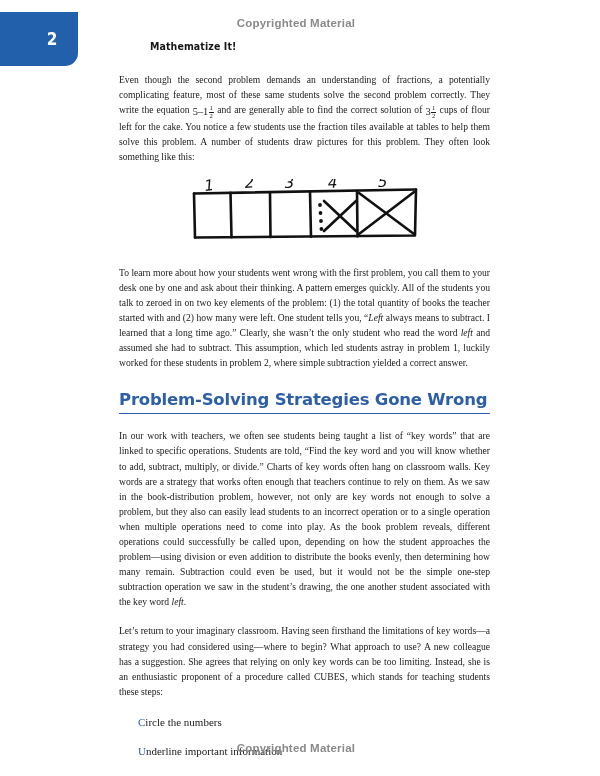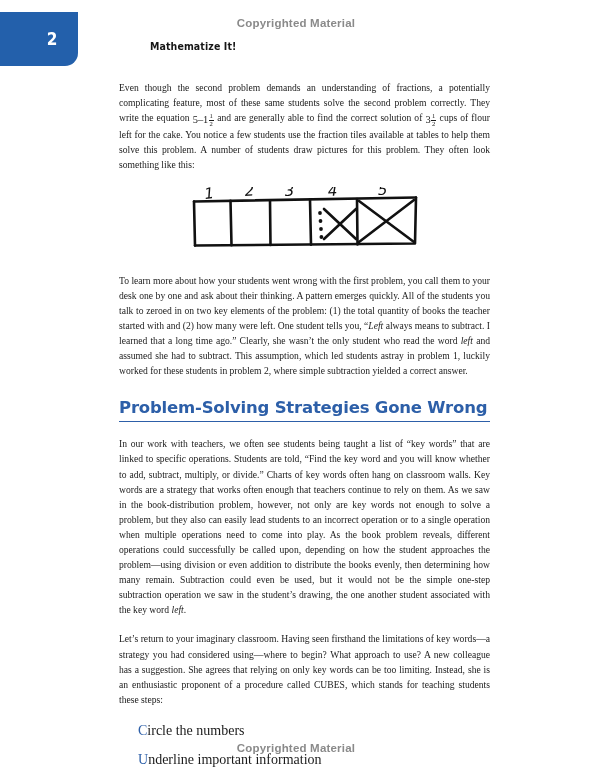--- a/index.html
+++ b/index.html
@@ -68,21 +68,21 @@
   }
 
   
   #content {
     position: absolute;
     left: 119px;
     top: 68px;
     width: 371px;
   }
   p.body-par {
-    margin: 12px 0 14px 0;
+    margin: 4px 0 14px 0;
     font-size: 9.6px;
     line-height: 15.1px;
     text-align: justify;
     color: #1a1a1a;
     hyphens: auto;
   }
   p.body-par em { font-style: italic; }
 
   
   .mixnum {
@@ -128,21 +128,21 @@
     width: 100%;
   }
 
   
   #cubes-list {
     margin: 16px 0 0 0;
     padding: 0;
     list-style: none;
   }
   #cubes-list li {
-    font-size: 14px;
+    font-size: 11px;
     line-height: 15px;
     margin: 0 0 14px 0;
     padding-left: 19px;
     color: #1a1a1a;
   }
   #cubes-list li .initial {
     color: #2d5fa8;
   }
 </style>
 </head>

